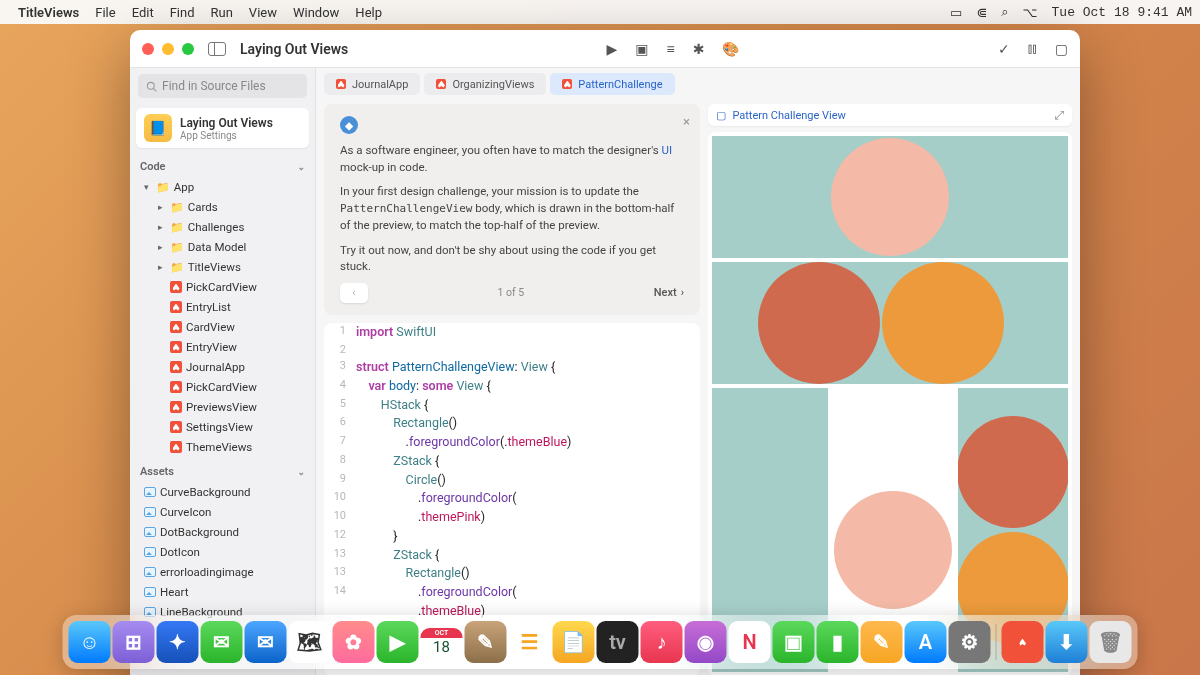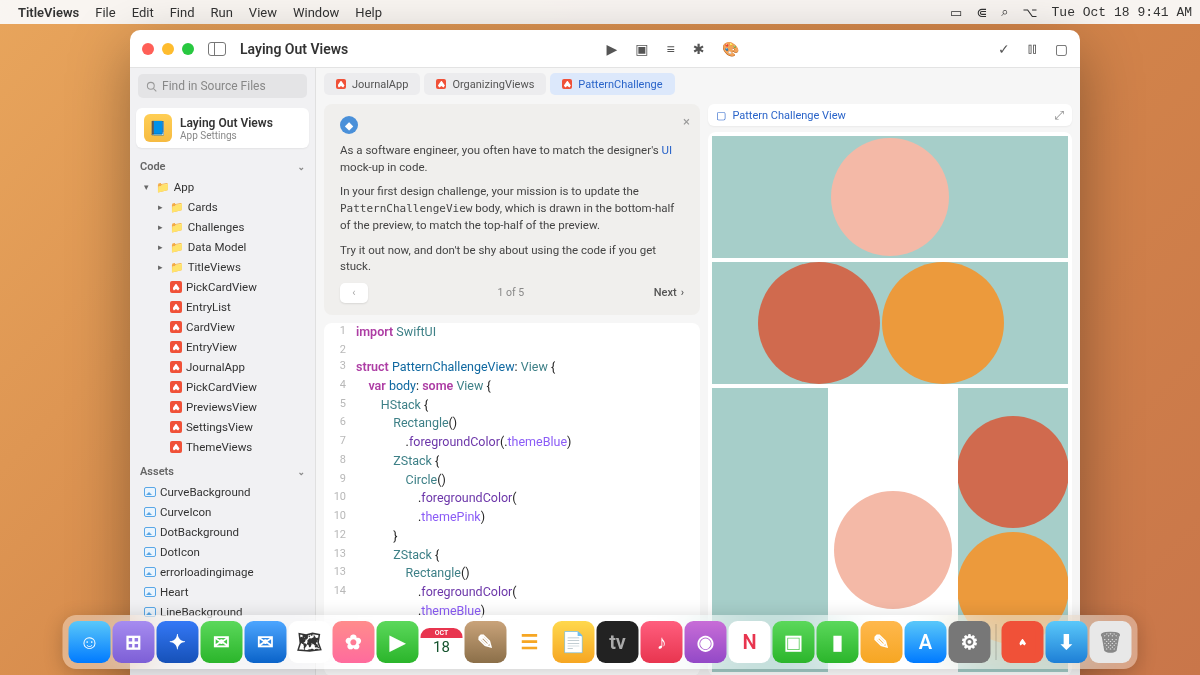--- a/index.html
+++ b/index.html
@@ -61,21 +61,21 @@
 .cc-footer{display:flex;align-items:center;justify-content:space-between;margin-top:8px;}
 .cc-nav-btn{width:28px;height:20px;border-radius:5px;background:#fff;box-shadow:0 1px 2px rgba(0,0,0,0.1);display:flex;align-items:center;justify-content:center;color:#aaa;font-size:11px;}
 .cc-page{font-size:10.5px;color:#888;}
 .cc-next{font-size:11px;color:#555;display:flex;align-items:center;gap:4px;font-weight:500;}
 
 .code-area { flex:1; background:#fff; border-radius:8px; overflow:auto; font-family:ui-monospace,SFMono-Regular,Menlo,monospace; font-size:12.5px; line-height:1.5;}
 .code-table { display:table; width:100%; }
 .code-row { display:table-row; }
 .gutter { display:table-cell; width:32px; text-align:right; padding-right:10px; color:#b8b8b8; user-select:none; font-size:11px; vertical-align:top;}
 .code-cell { display:table-cell; white-space:pre; padding-right:12px;}
-.tok-kw{color:#ad3da4;font-weight:600;} .tok-type{color:#3e8087;} .tok-id{color:#0f68a0;} .tok-fn{color:#6c36a9;} .tok-prop{color:#8b5cf6;} .tok-plain{color:#262626;}
+.tok-kw{color:#ad3da4;font-weight:600;} .tok-type{color:#3e8087;} .tok-id{color:#0f68a0;} .tok-fn{color:#6c36a9;} .tok-prop{color:#be185d;} .tok-plain{color:#262626;}
 
 .preview-col { width:364px; display:flex; flex-direction:column; gap:6px;}
 .preview-header { height:22px; background:#fff; border-radius:6px; display:flex; align-items:center; padding:0 8px; font-size:11px; color:#2a64c9; gap:6px; box-shadow:0 1px 2px rgba(0,0,0,0.05);}
 .preview-header .ph-spacer{flex:1;}
 .preview-header .ph-expand{color:#888;font-size:12px;}
 .preview-canvas { flex:1; background:#fff; border-radius:8px; padding:4px; overflow:hidden;}
 .pv-inner { width:100%; height:100%; display:flex; flex-direction:column; gap:4px;}
 .pv-row { display:flex; gap:4px; }
 .pv-third { height:122px; }
 .pv-rect { background:#a6cec9; display:flex; align-items:center; justify-content:center; position:relative; overflow:hidden;}

